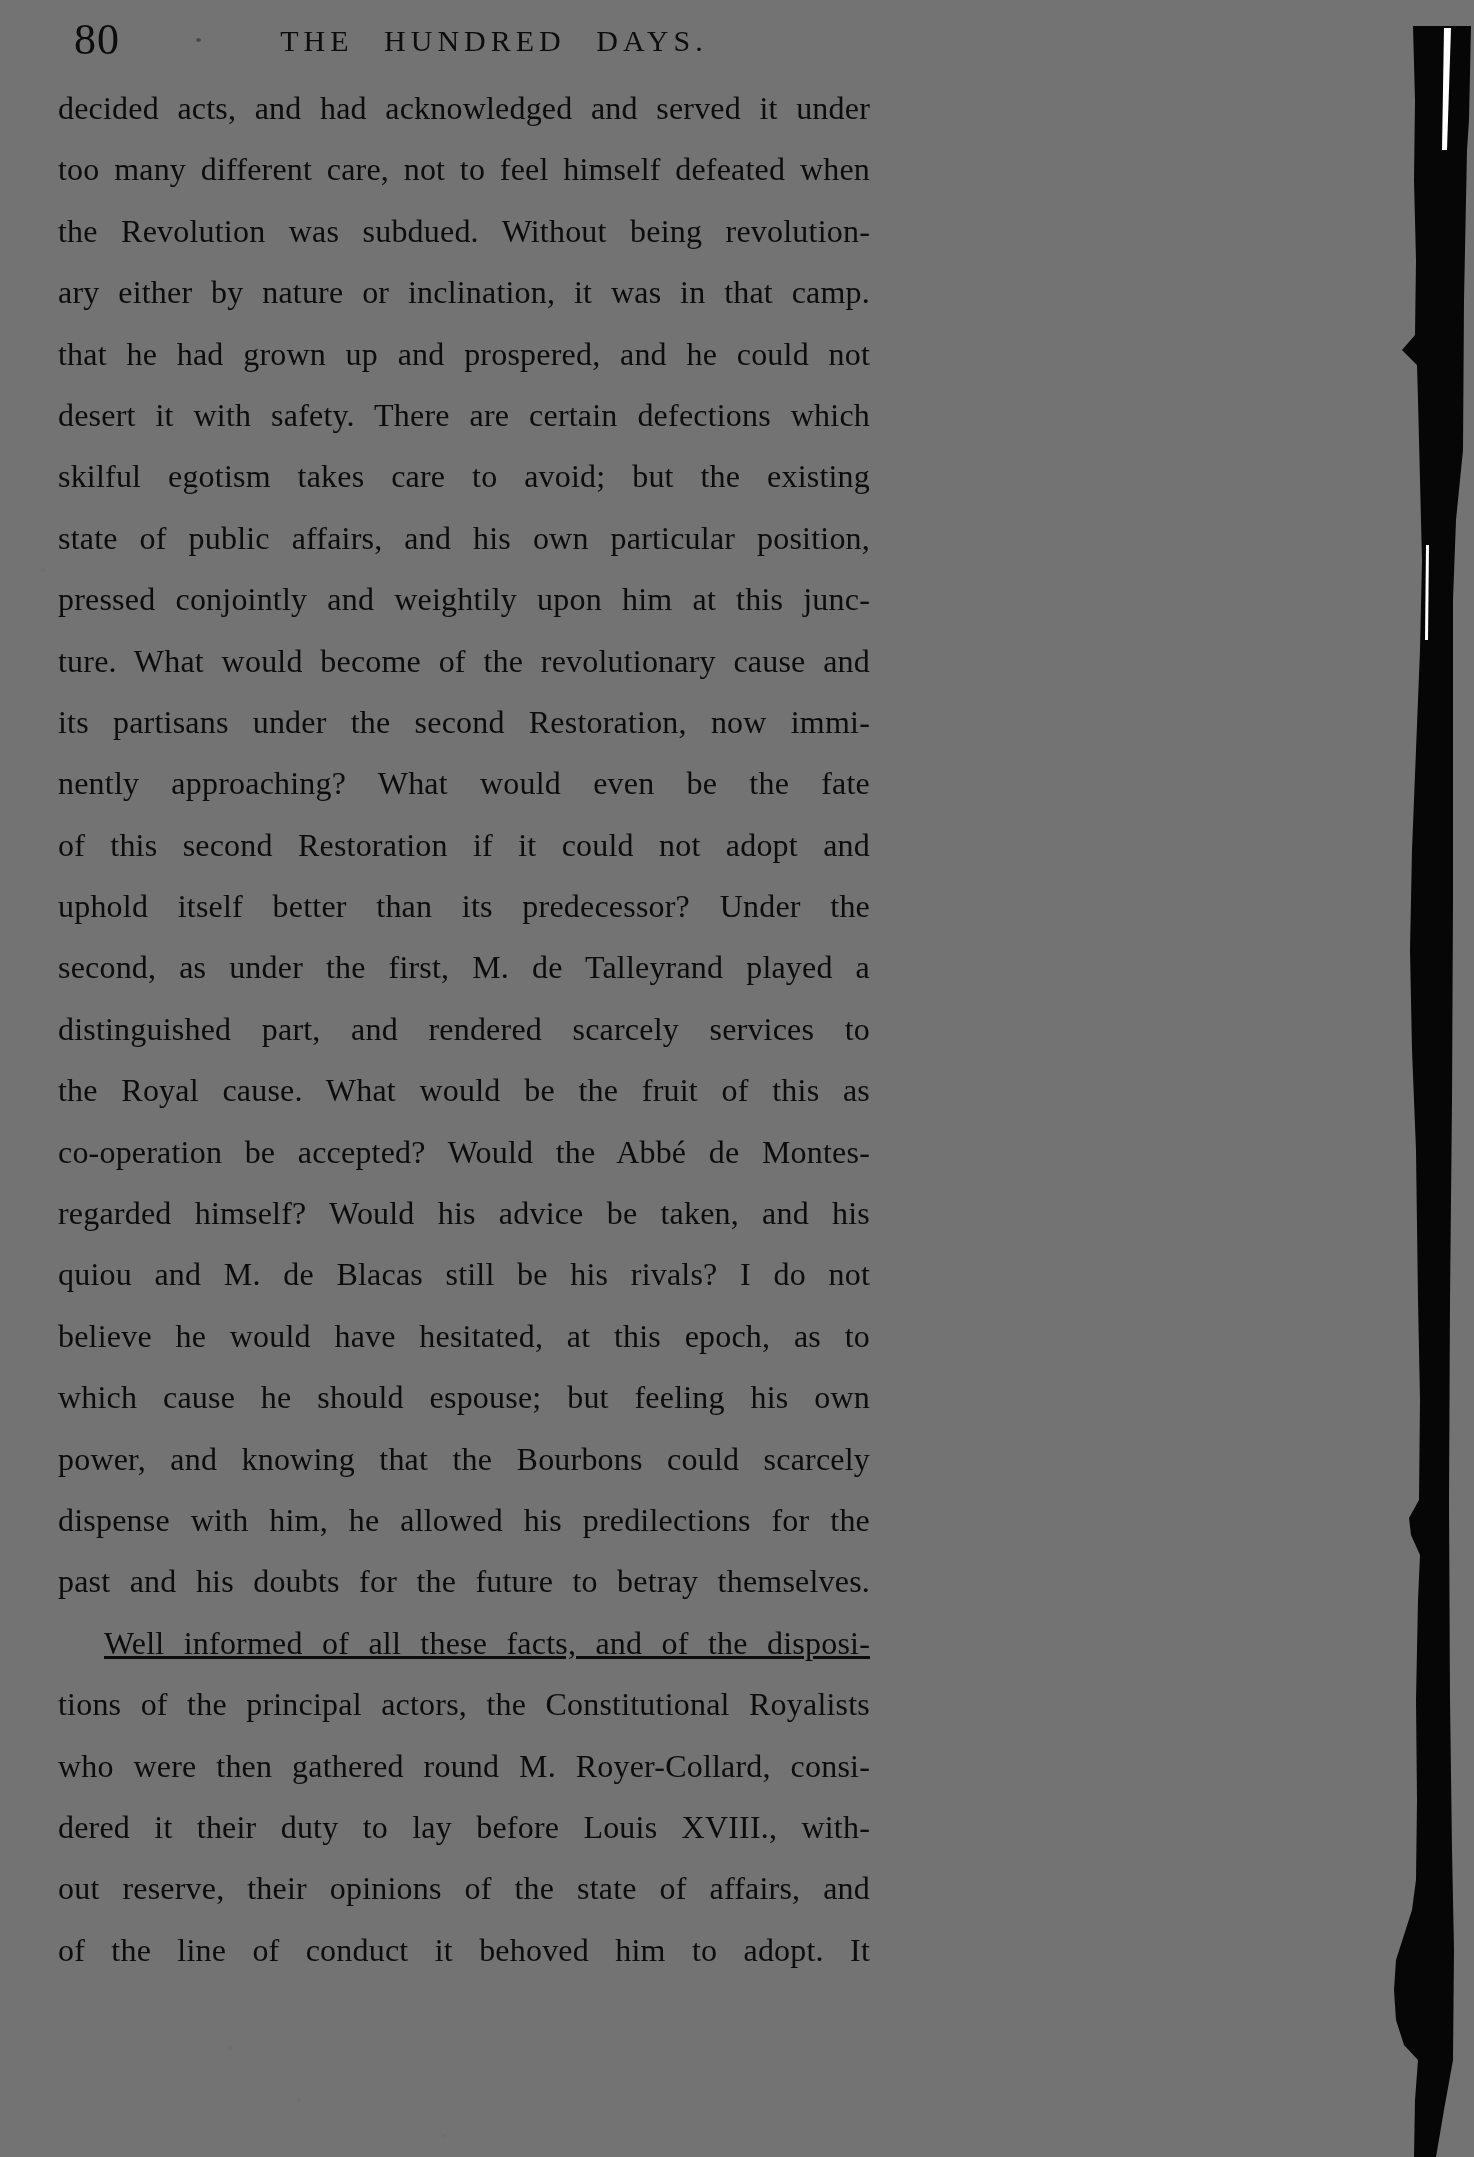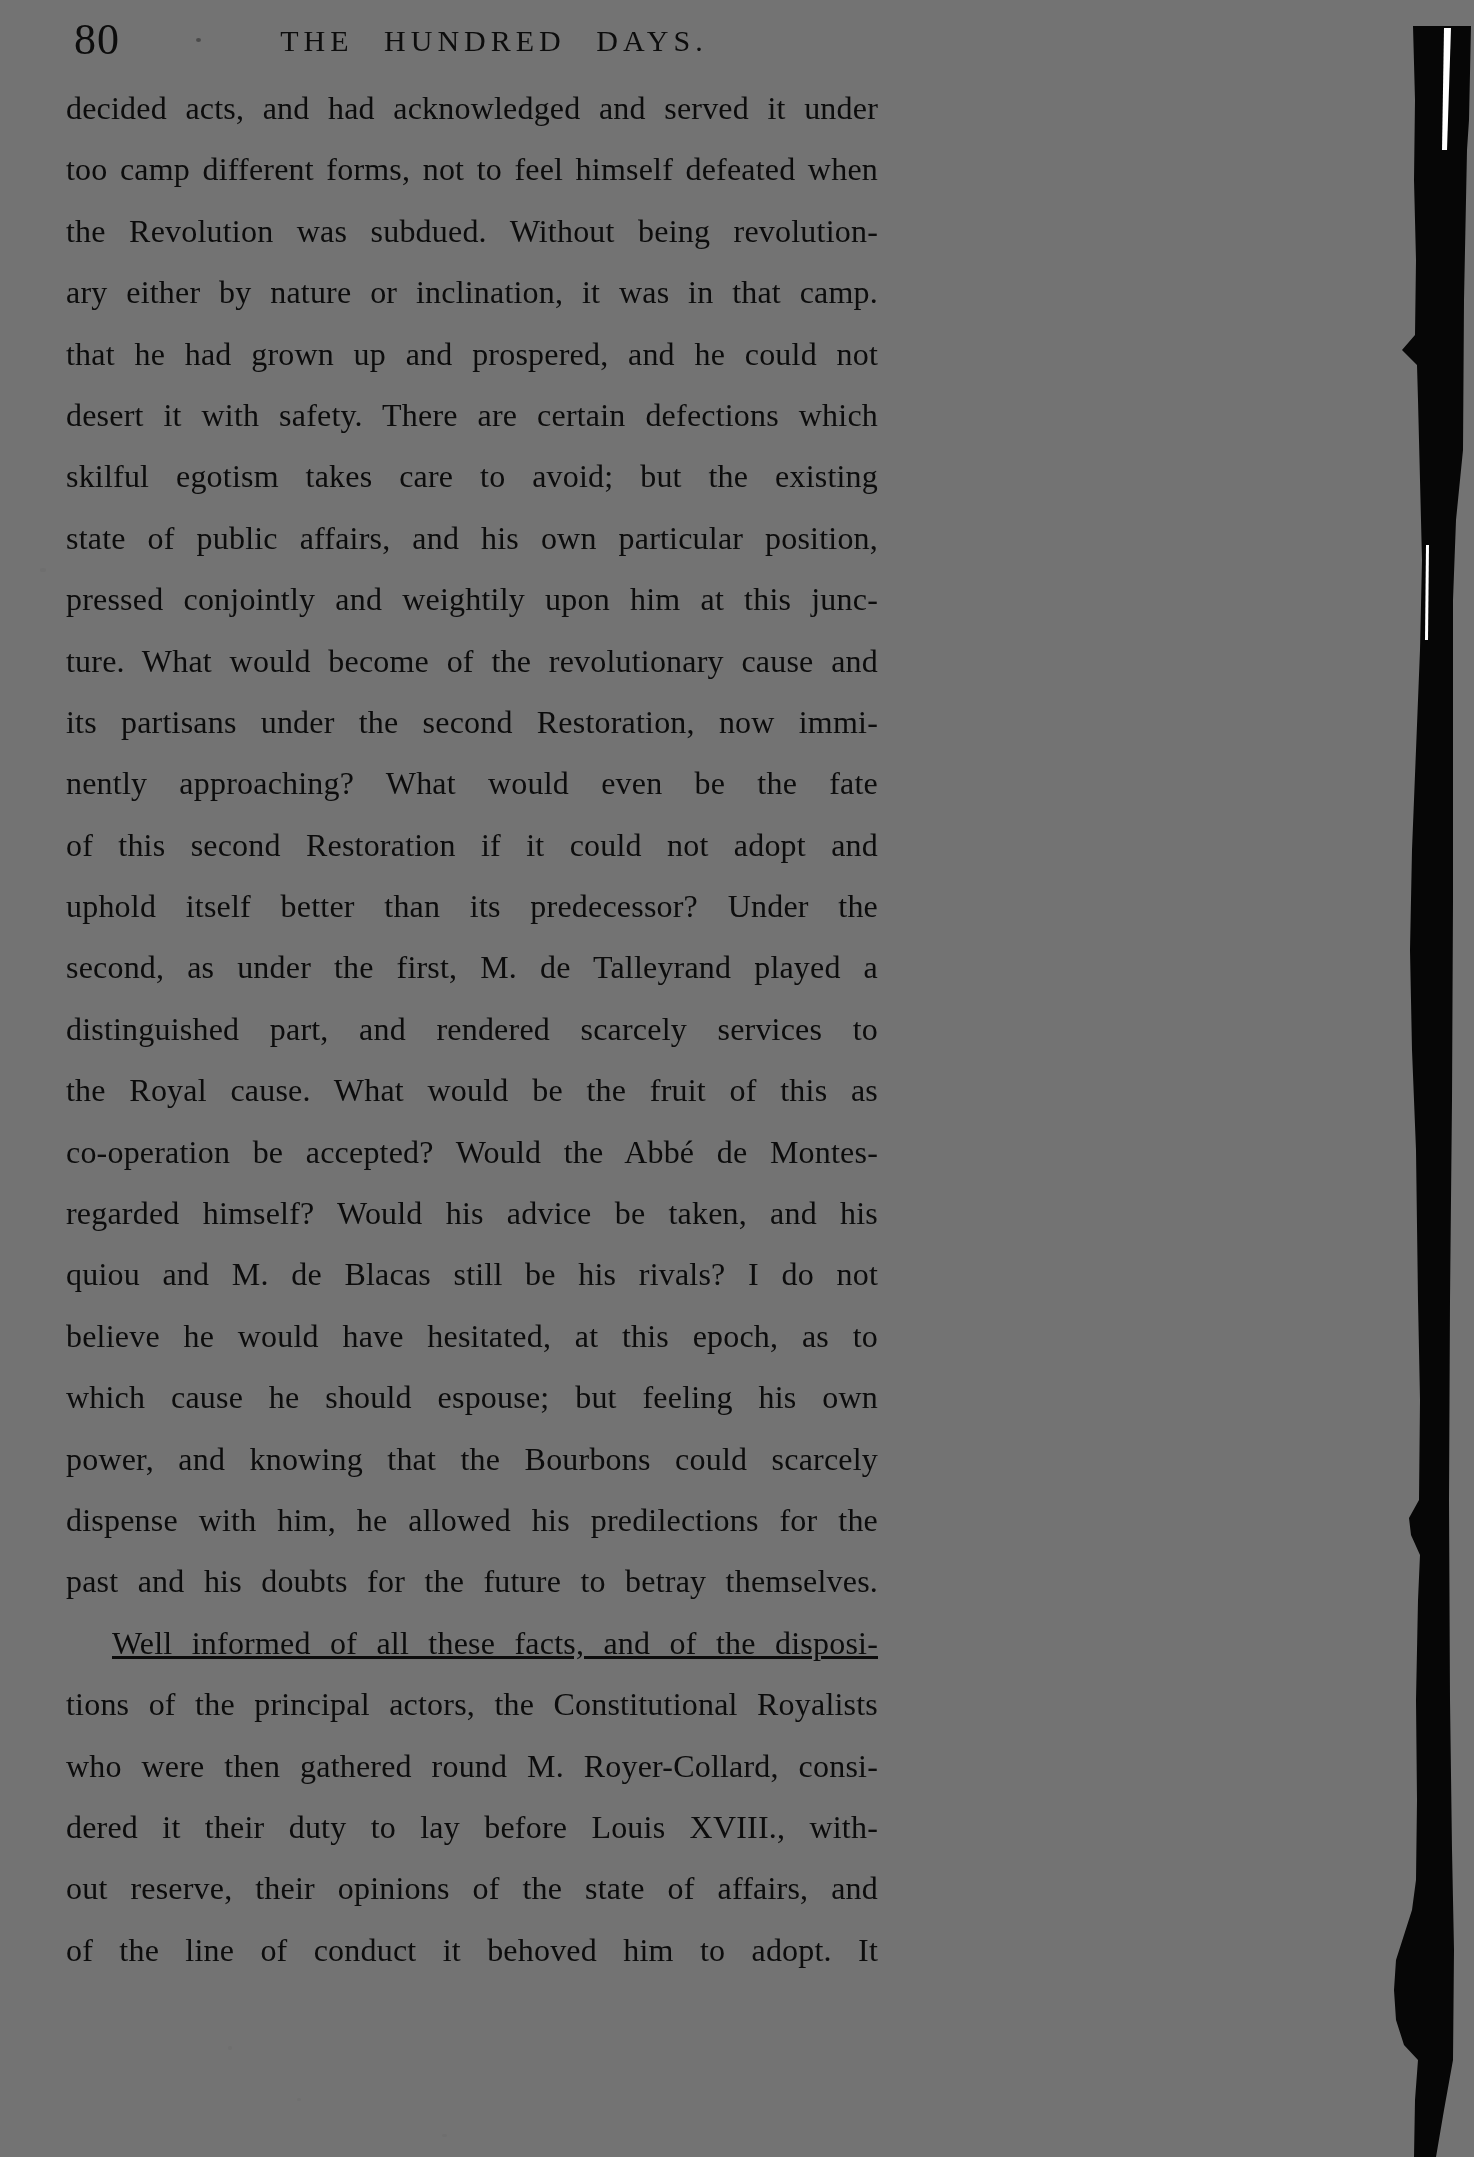--- a/index.html
+++ b/index.html
@@ -34,21 +34,21 @@
     font-size: 30px;
     letter-spacing: 5px;
     word-spacing: 18px;
     color: #0d0d0d;
     white-space: nowrap;
   }
 
   
   .body-text {
     position: absolute;
-    left: 66px;
+    left: 58px;
     top: 78px;
     width: 812px;
   }
   .text-line {
     font-size: 32px;
     line-height: 61.4px;
     height: 61.4px;
     letter-spacing: 0.2px;
     text-align: justify;
     text-align-last: justify;
@@ -79,21 +79,21 @@
 
 <div class="page">
 
   <div>
     <span class="page-number">80</span>
     <div class="head-title">THE HUNDRED DAYS.</div>
   </div>
 
   <div class="body-text" id="body-text">
       <div class="text-line">decided acts, and had acknowledged and served it under</div>
-      <div class="text-line">too camp different forms, not to feel himself defeated when</div>
+      <div class="text-line">too many different care, not to feel himself defeated when</div>
       <div class="text-line">the Revolution was subdued. Without being revolution-</div>
       <div class="text-line">ary either by nature or inclination, it was in that camp.</div>
       <div class="text-line">that he had grown up and prospered, and he could not</div>
       <div class="text-line">desert it with safety. There are certain defections which</div>
       <div class="text-line">skilful egotism takes care to avoid; but the existing</div>
       <div class="text-line">state of public affairs, and his own particular position,</div>
       <div class="text-line">pressed conjointly and weightily upon him at this junc-</div>
       <div class="text-line">ture. What would become of the revolutionary cause and</div>
       <div class="text-line">its partisans under the second Restoration, now immi-</div>
       <div class="text-line">nently approaching? What would even be the fate</div>

